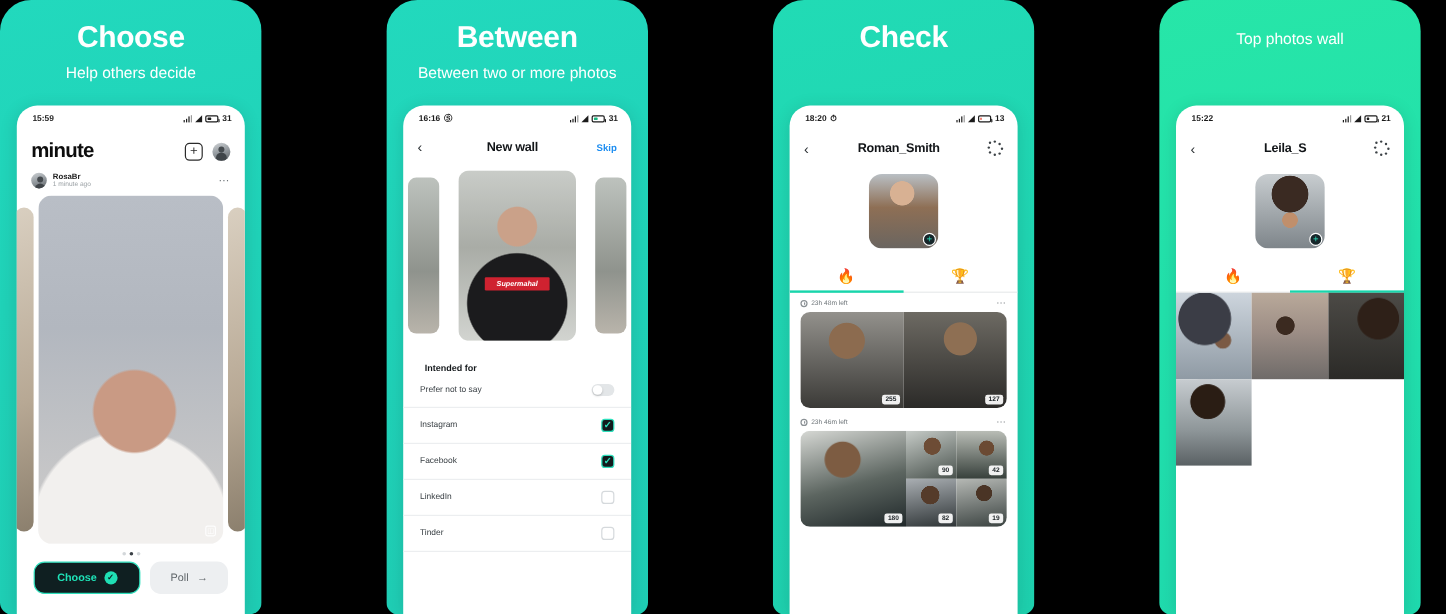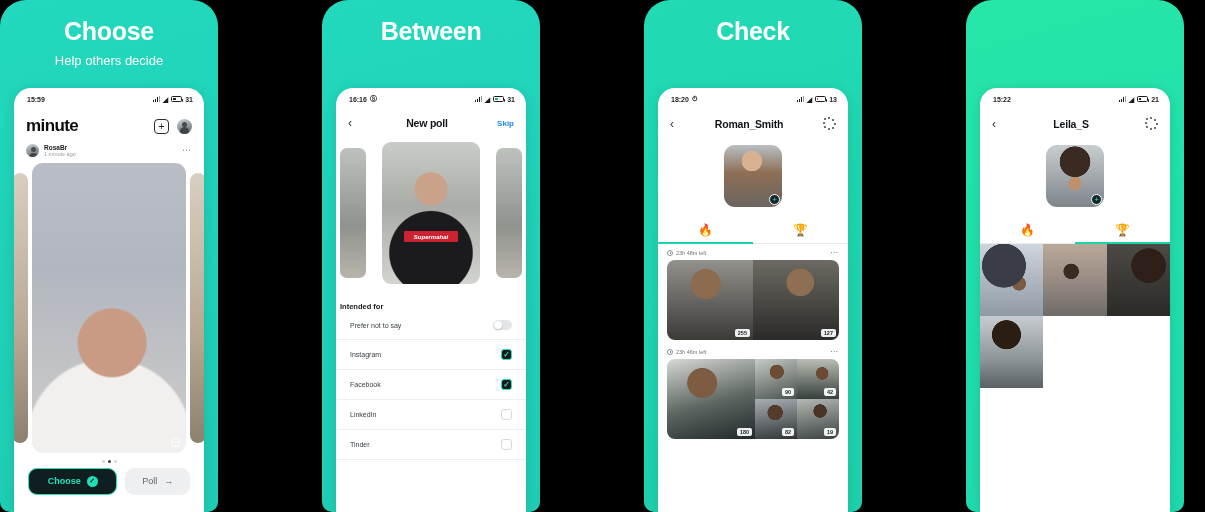--- a/index.html
+++ b/index.html
@@ -131,21 +131,21 @@
   
   .navbar { display:flex; align-items:center; padding: 7px 12px 9px; }
   .nav-back { font-size:12px; color:#2a2f33; line-height:1; width:22px; }
   .nav-title { flex:1; text-align:center; font-size:10.5px; font-weight:700; color:#121518; letter-spacing:-.2px; }
   .nav-action { width:30px; text-align:right; font-size:8px; font-weight:700; color:#1f8ef1; }
   .poll-strip { position:relative; height:150px; }
   .ps-main { position:absolute; left:46px; right:46px; top:4px; bottom:4px; border-radius:9px; overflow:hidden; }
   .ps-side { position:absolute; top:10px; bottom:10px; width:26px; border-radius:7px; overflow:hidden; }
   .ps-side.l{ left:4px; } .ps-side.r{ right:4px; }
 
-  .section-title { font-size:7.5px; font-weight:700; color:#14181b; padding: 14px 4px 0; }
+  .section-title { font-size:7.5px; font-weight:700; color:#14181b; padding: 14px 18px 0; }
   .opt-row {
     display:flex; align-items:center; padding: 9px 14px; border-bottom:1px solid #eceef0;
     font-size:7px; color:#3a4045;
   }
   .opt-row.noline { border-bottom:none; }
   .opt-row .lbl { flex:1; }
   .switch { width:19px; height:10px; border-radius:6px; background:#e3e6e8; position:relative; }
   .switch i { position:absolute; left:1px; top:1px; width:8px; height:8px; border-radius:50%; background:#fff;
     box-shadow:0 1px 2px rgba(0,0,0,.2); display:block; }
   .cbox { width:11px; height:11px; border-radius:3px; border:1px solid #d5d9dc; background:#fff; }
@@ -313,20 +313,21 @@
           <span>→</span>
         </div>
       </div>
     </div>
   </div>
 
   <div class="panel p2">
     <div class="panel-bg" style="background:linear-gradient(165deg,#22d9bd 0%,#20d2b8 45%,#1fcdb4 100%);"></div>
     <div class="promo">
       <div class="promo-title">Between</div>
+      <div class="promo-sub">Between two or more photos</div>
     </div>
 
     <div class="phone">
       <div class="statusbar">
         <div class="sb-left">
           <span>16:16</span>
           <span style="font-size:7px">Ⓢ</span>
         </div>
         <div class="sb-right">
           <span class="sig">
@@ -338,21 +339,21 @@
           <span class="wifi">◢</span>
           <span class="batt">
               <span style="right:5px;background:#19b67e"></span>
             </span>
           <span class="pct">31</span>
         </div>
       </div>
 
       <div class="navbar">
         <div class="nav-back">‹</div>
-        <div class="nav-title">New poll</div>
+        <div class="nav-title">New wall</div>
         <div class="nav-action">Skip</div>
       </div>
 
       <div class="poll-strip">
         <div class="ps-side l ph-p2s"></div>
         <div class="ps-side r ph-p2s"></div>
         <div class="ps-main ph-p2">
           <div class="supreme">Supermahal</div>
         </div>
       </div>
@@ -491,20 +492,21 @@
             </div>
           </div>
         </div>
       </div>
     </div>
   </div>
 
   <div class="panel p4">
     <div class="panel-bg" style="background:linear-gradient(165deg,#27e6a8 0%,#22e0ab 45%,#1fd9ae 100%);"></div>
     <div class="promo">
+      <div class="promo-sub">Top photos wall</div>
     </div>
 
     <div class="phone">
       <div class="statusbar">
         <div class="sb-left">
             <span>15:22</span>
           </div>
         <div class="sb-right">
           <span class="sig">
               <i></i>

